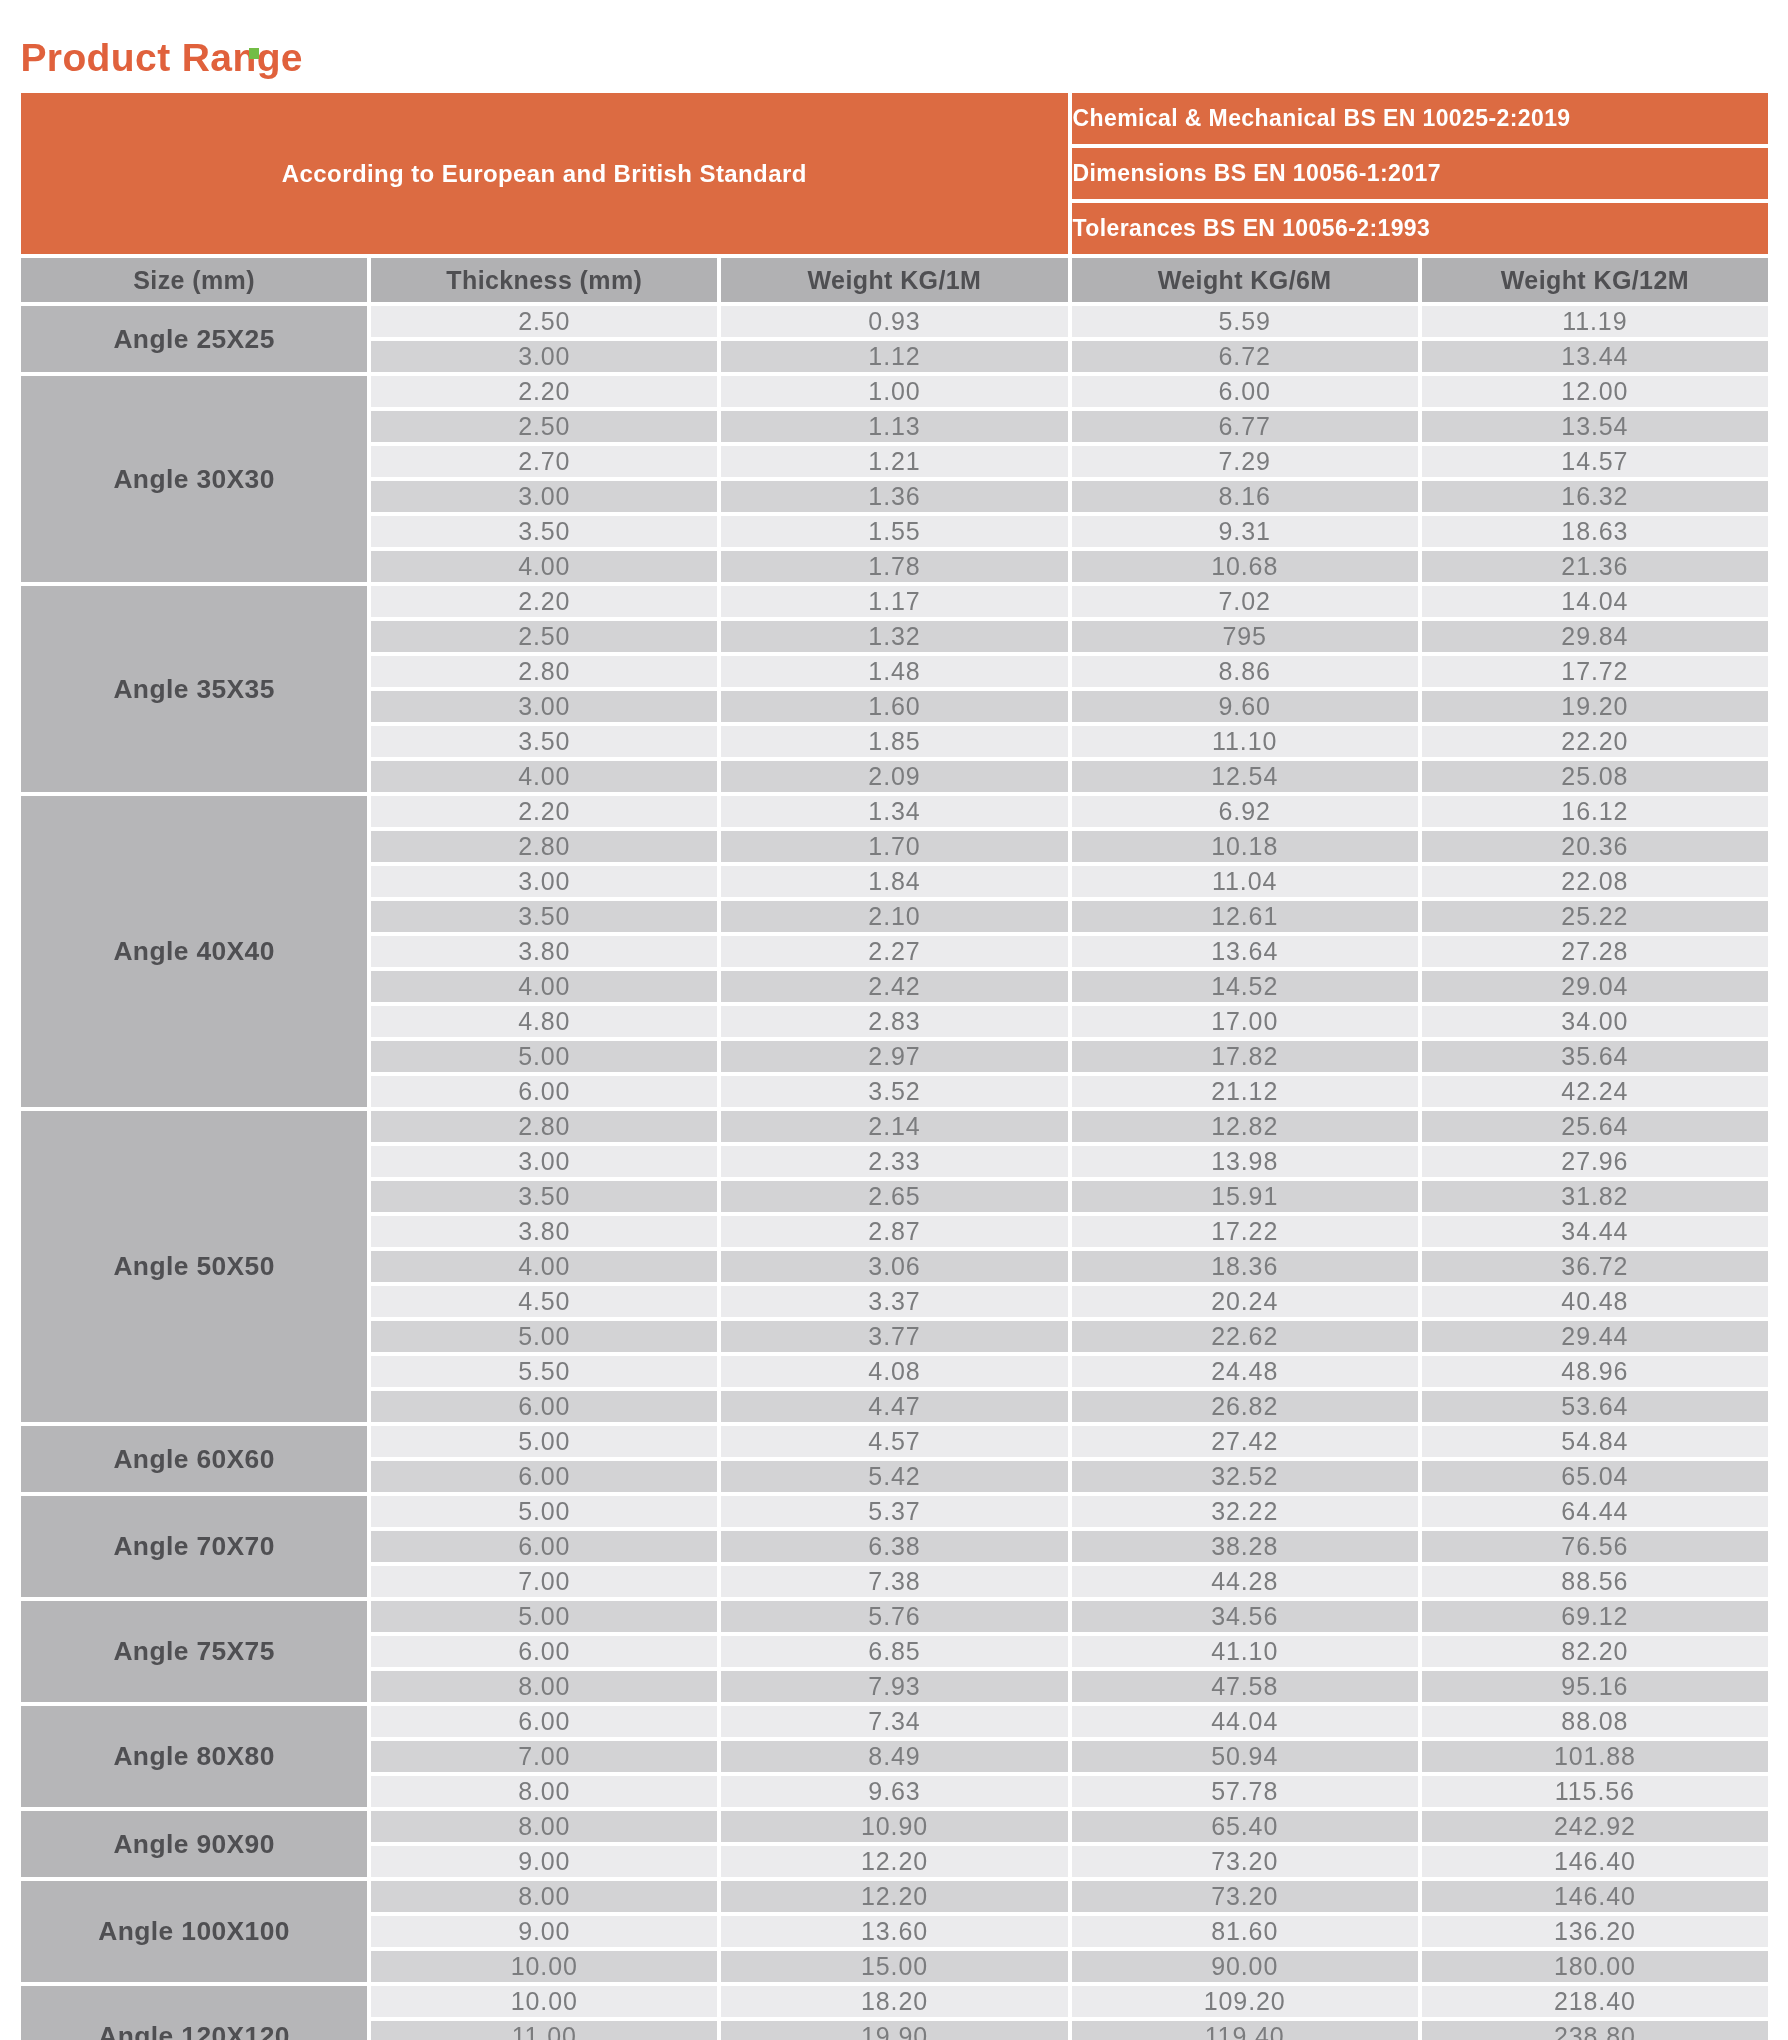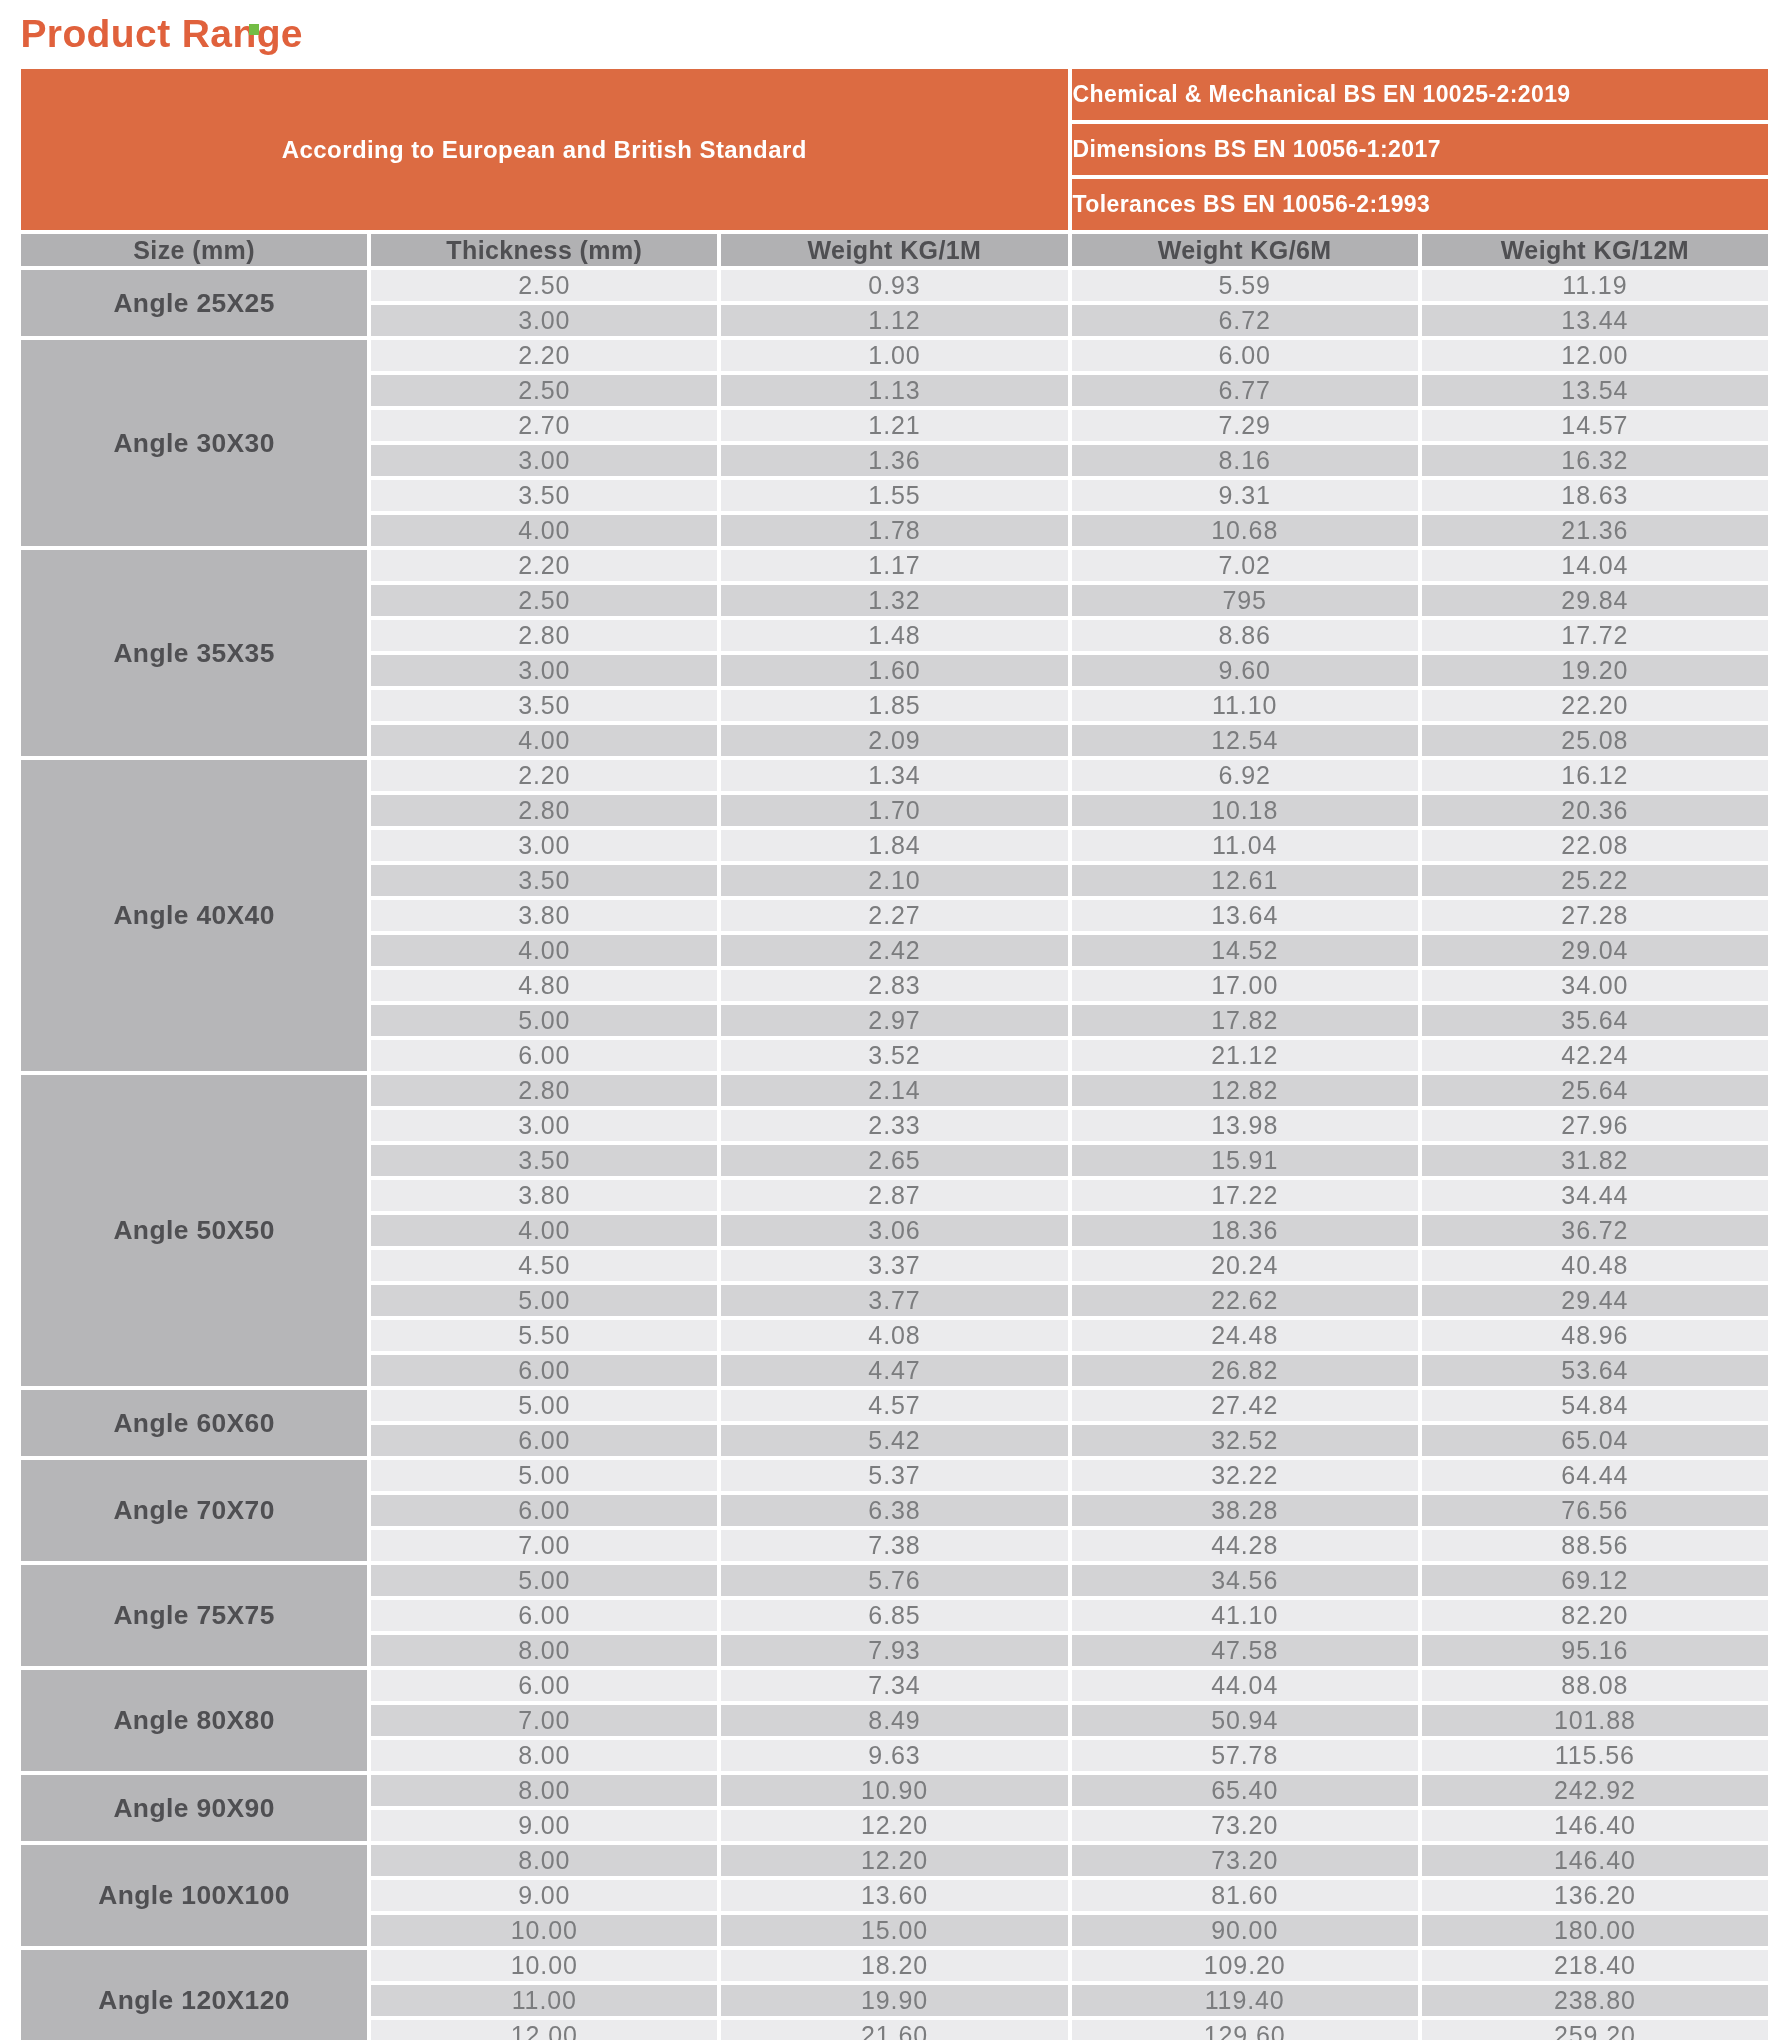--- a/index.html
+++ b/index.html
@@ -14,21 +14,21 @@
     --cell-text:#7b7c7e;
   }
   *{box-sizing:border-box;}
   html,body{margin:0;padding:0;background:#ffffff;}
   body{
     width:1789px;
     font-family:"Liberation Sans", sans-serif;
   }
   .page{padding:5.1px 17px 20.4px 17px;}
 
-  .title-wrap{position:relative;display:block;height:60px;}
+  .title-wrap{position:relative;display:block;height:60px;margin-top:24px;}
   .page-title{
     font-size:39px;
     font-weight:bold;
     color:var(--title-orange);
     letter-spacing:0.4px;
     padding:6.8px 0 0 3.4px;
     display:inline-block;
   }
   .green-marker{
     position:absolute;
@@ -67,21 +67,21 @@
     height:51px;
     letter-spacing:0.4px;
   }
   tr.colhead th{
     background:var(--head-gray);
     color:var(--head-text);
     font-size:25px;
     font-weight:bold;
     text-align:center;
     vertical-align:middle;
-    height:32px;
+    height:44px;
     letter-spacing:0.4px;
   }
   td.size-cell{
     background:var(--size-gray);
     color:var(--head-text);
     font-size:26.4px;
     font-weight:bold;
     text-align:center;
     vertical-align:middle;
     letter-spacing:0.4px;

